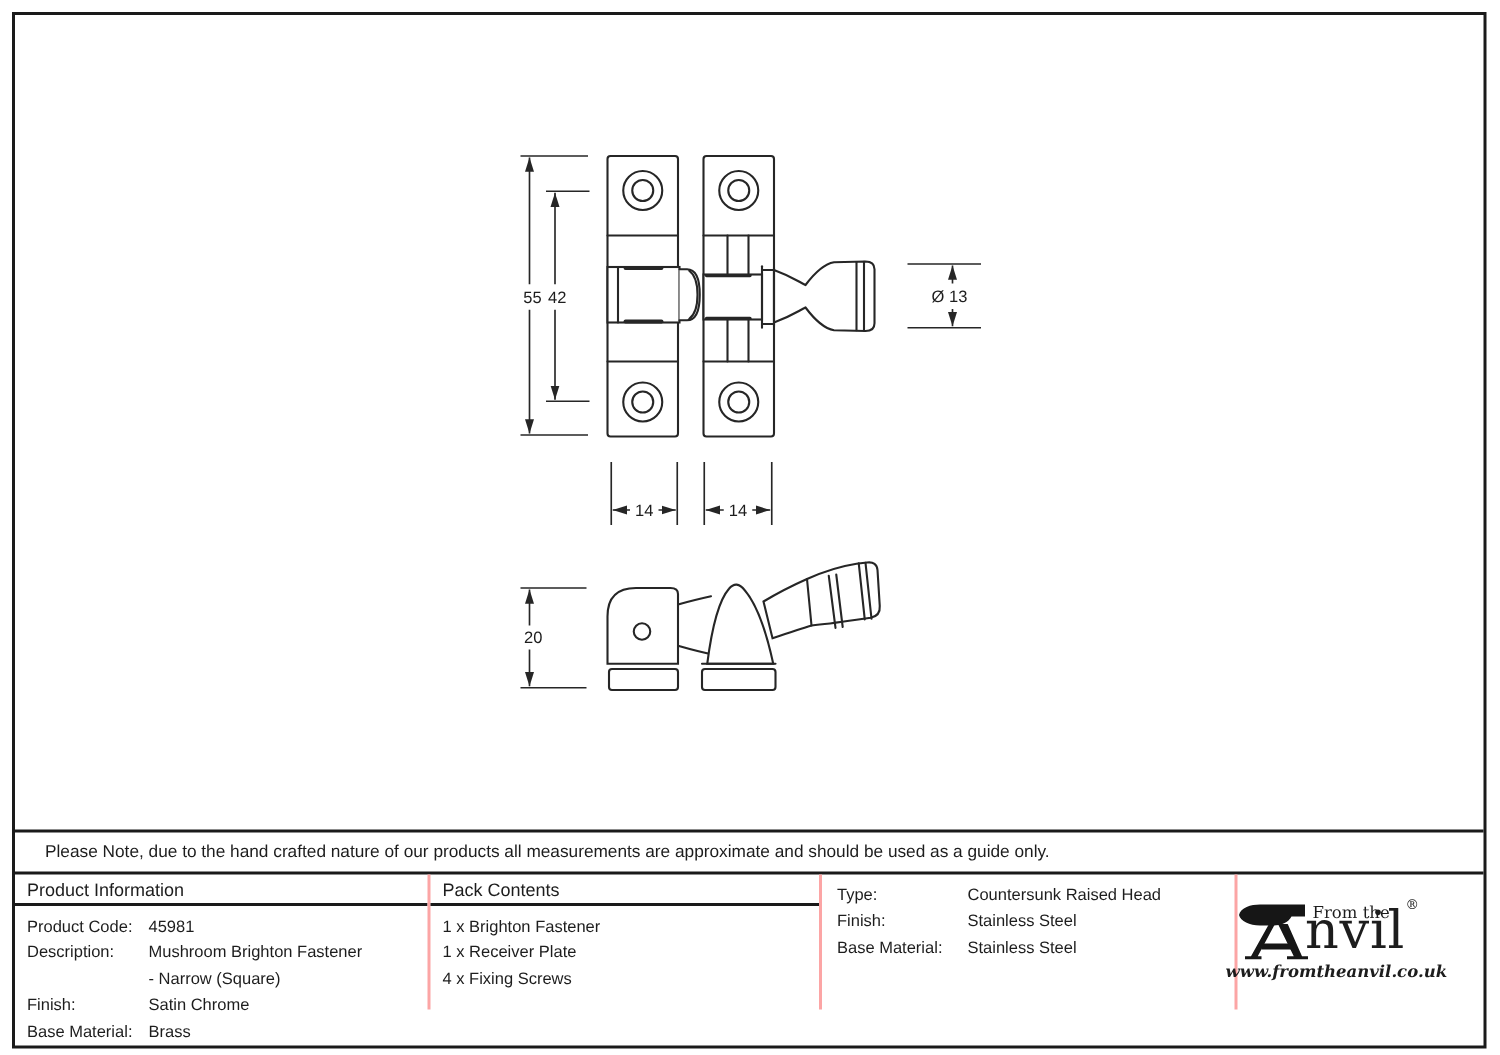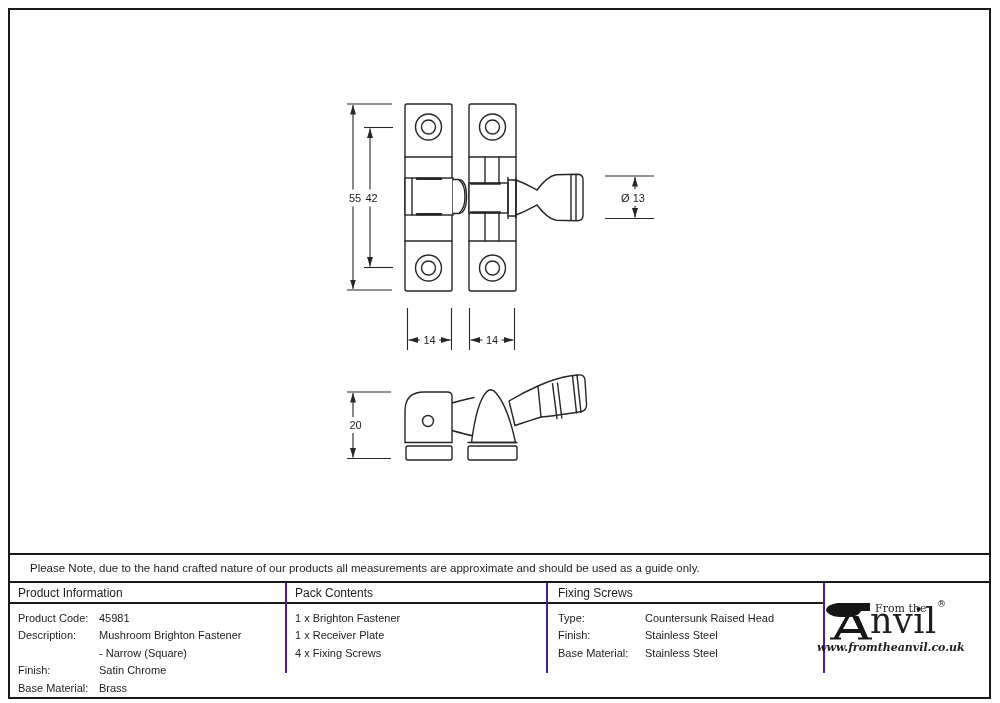--- a/index.html
+++ b/index.html
@@ -15,21 +15,21 @@
   .note-bar{
     position:absolute;left:10px;top:553px;width:979px;height:28px;
     box-sizing:border-box;border-top:2px solid #1a1a1a;
     display:flex;align-items:center;padding-left:20px;font-size:11.5px;
   }
   .spec-table{
     position:absolute;left:10px;top:581px;width:979px;height:92px;
     box-sizing:border-box;border-top:2px solid #1a1a1a;display:flex;
   }
   .col{box-sizing:border-box;flex:none;}
-  .col + .col{border-left:2px solid #4c1d95;}
+  .col + .col{border-left:2px solid #fca5a5;}
   .col-product{width:275px;}
   .col-pack{width:261px;}
   .col-screws{width:277px;}
   .col-logo{width:166px;display:flex;align-items:center;justify-content:flex-start;}
   .cell-header{
     height:21px;box-sizing:border-box;border-bottom:2px solid #1a1a1a;
     display:flex;align-items:center;padding-left:8px;font-size:12px;
   }
   .cell-body{padding:6px 0 0 8px;font-size:11px;line-height:17.4px;}
   .col-screws .cell-body{padding-left:10px;}
@@ -203,21 +203,20 @@
   <div class="col col-pack">
     <div class="cell-header">Pack Contents</div>
     <div class="cell-body">
       <div>1 x Brighton Fastener</div>
       <div>1 x Receiver Plate</div>
       <div>4 x Fixing Screws</div>
     </div>
   </div>
 
   <div class="col col-screws">
-    <div class="cell-header">Fixing Screws</div>
     <div class="cell-body">
       <div><span class="lbl">Type:</span><span class="val">Countersunk Raised Head</span></div>
       <div><span class="lbl">Finish:</span><span class="val">Stainless Steel</span></div>
       <div><span class="lbl">Base Material:</span><span class="val">Stainless Steel</span></div>
     </div>
   </div>
 
   <div class="col col-logo">
     <div class="logo">
       <svg class="anvil-icon" width="47" height="39" viewBox="0 0 47 39">

